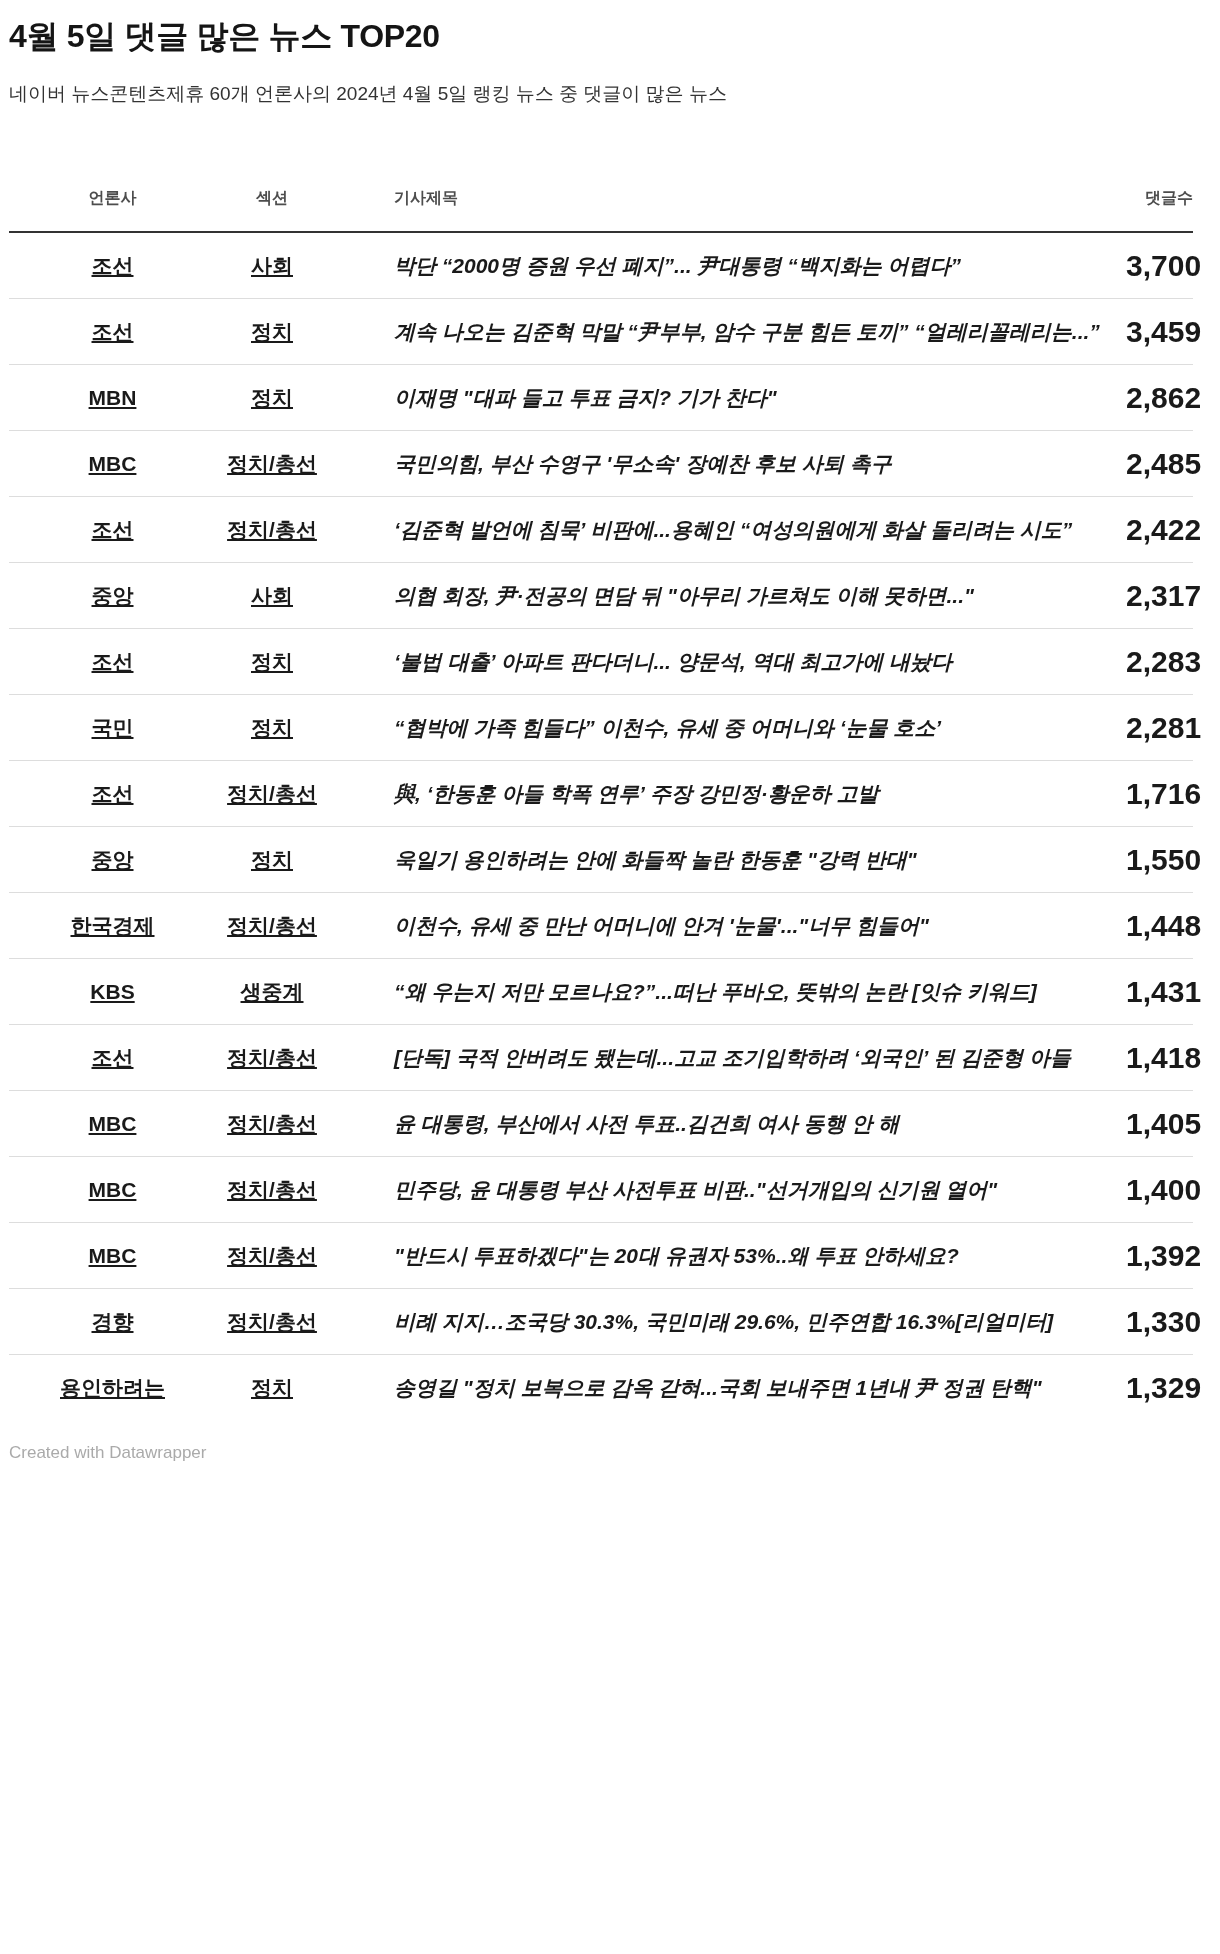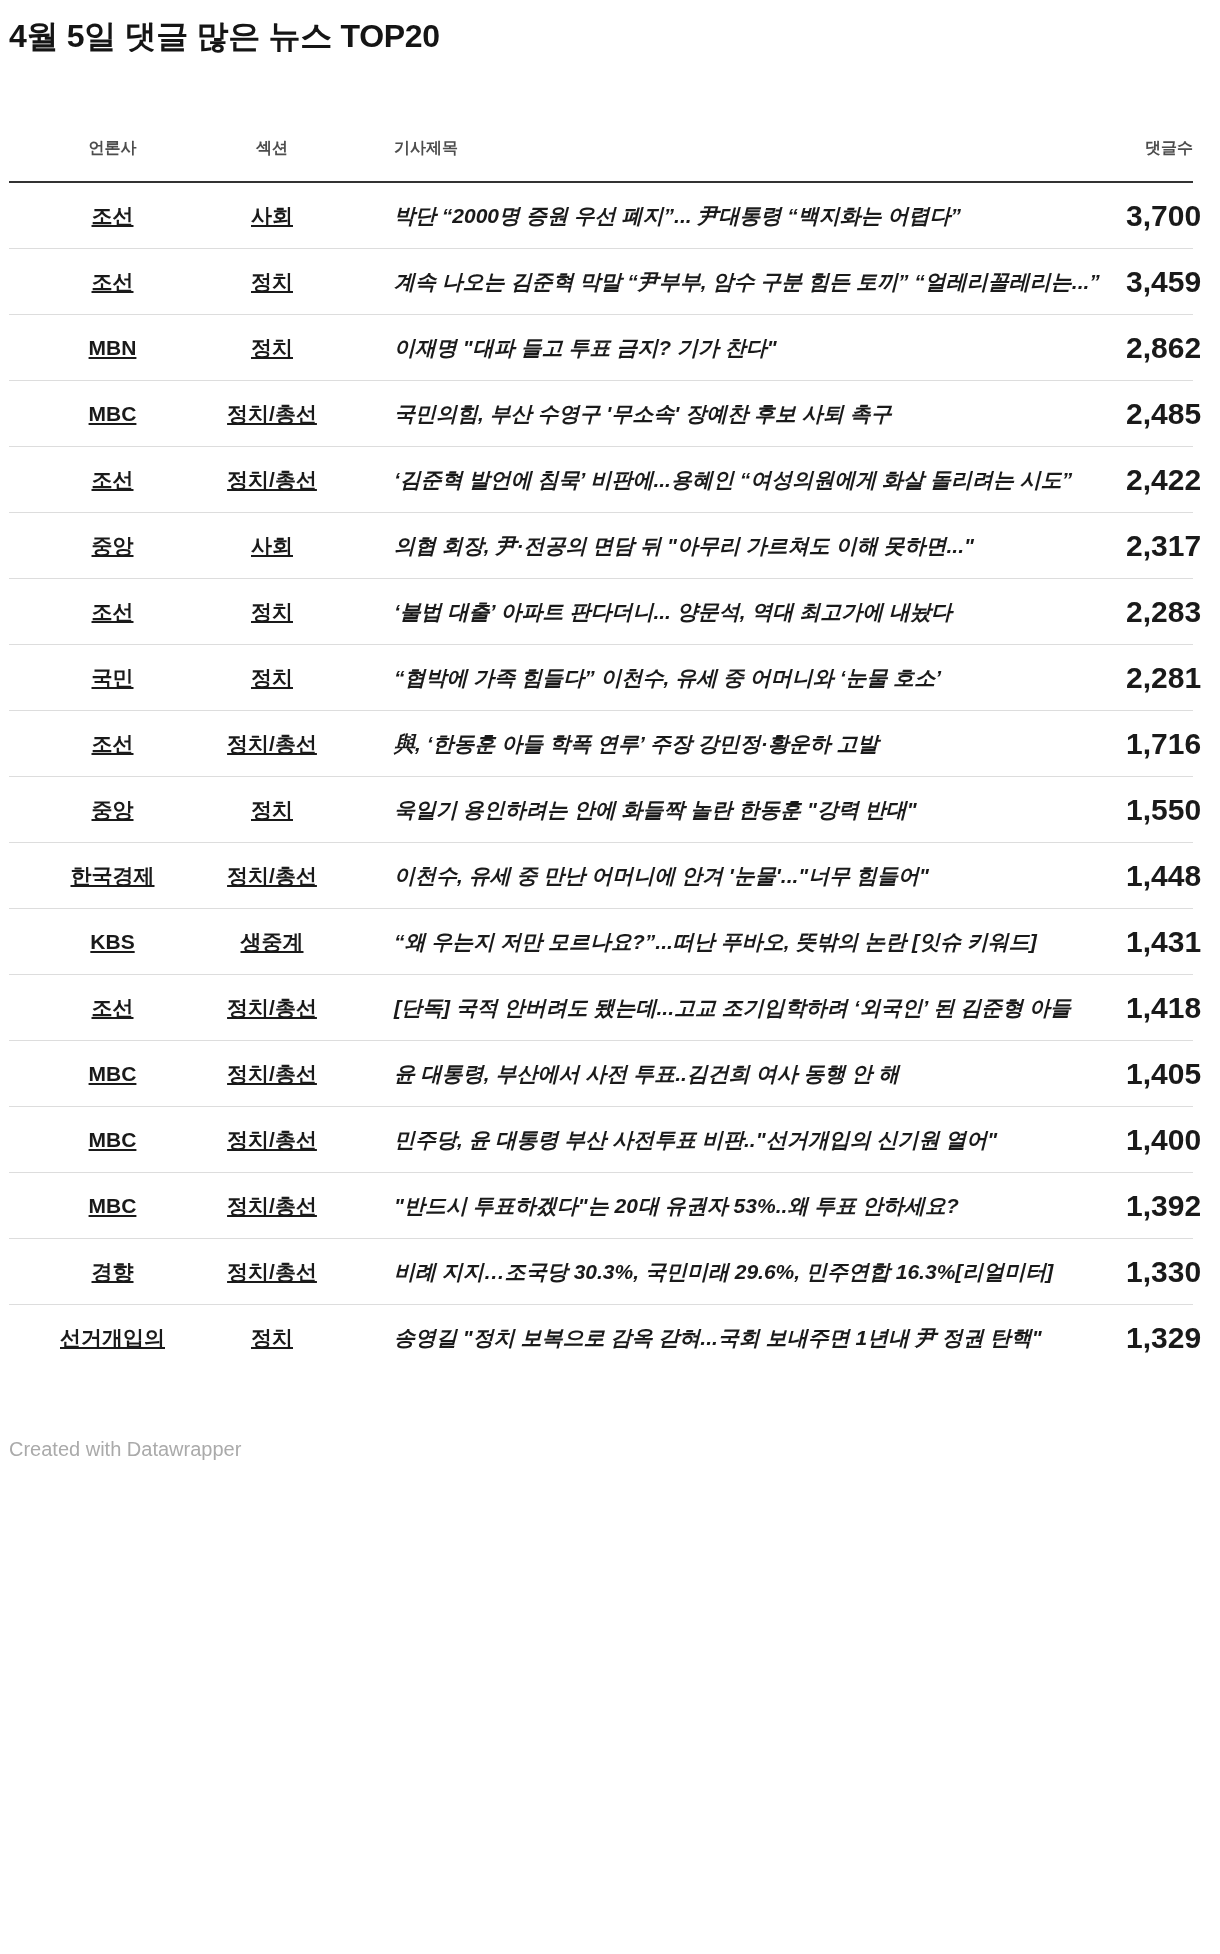--- a/index.html
+++ b/index.html
@@ -70,37 +70,38 @@
     font-weight: 700;
     color: var(--text);
     border-top: 1px solid var(--row-divider);
     vertical-align: middle;
   }
   tbody tr:first-child td { border-top: none; }
   td.press, td.section { text-align: center; text-decoration: underline; }
   td.title { text-align: left; padding-left: 66px; padding-right: 16px; font-style: italic; }
   td.comments { text-align: right; font-size: 30px; }
   .credit {
-    margin-top: 68px;
+    margin-top: 22px;
     padding-bottom: 16px;
-    font-size: 20px;
+    font-size: 17px;
     line-height: 22px;
     font-weight: 400;
     color: var(--credit-text);
     display: inline-block;
     text-decoration: none;
   }
 </style>
 </head>
 <body>
 
 <div class="page">
 
   <h1 class="chart-title">4월 5일 댓글 많은 뉴스 TOP20</h1>
 
+  <p class="chart-subtitle">네이버 뉴스콘텐츠제휴 60개 언론사의 2024년 4월 5일 랭킹 뉴스 중 댓글이 많은 뉴스</p>
 
   <table class="news-table">
     <colgroup>
       <col class="c-press">
       <col class="c-section">
       <col class="c-title">
       <col class="c-comments">
     </colgroup>
     <thead>
       <tr>
@@ -207,21 +208,21 @@
     <td class="title">"반드시 투표하겠다"는 20대 유권자 53%..왜 투표 안하세요?</td>
     <td class="comments">1,392</td>
   </tr>
         <tr>
     <td class="press">경향</td>
     <td class="section">정치/총선</td>
     <td class="title">비례 지지…조국당 30.3%, 국민미래 29.6%, 민주연합 16.3%[리얼미터]</td>
     <td class="comments">1,330</td>
   </tr>
         <tr>
-    <td class="press">선거개입의</td>
+    <td class="press">용인하려는</td>
     <td class="section">정치</td>
     <td class="title">송영길 "정치 보복으로 감옥 갇혀...국회 보내주면 1년내 尹 정권 탄핵"</td>
     <td class="comments">1,329</td>
   </tr>
       </tbody>
   </table>
 
   <a class="credit">Created with Datawrapper</a>
 
 </div>

